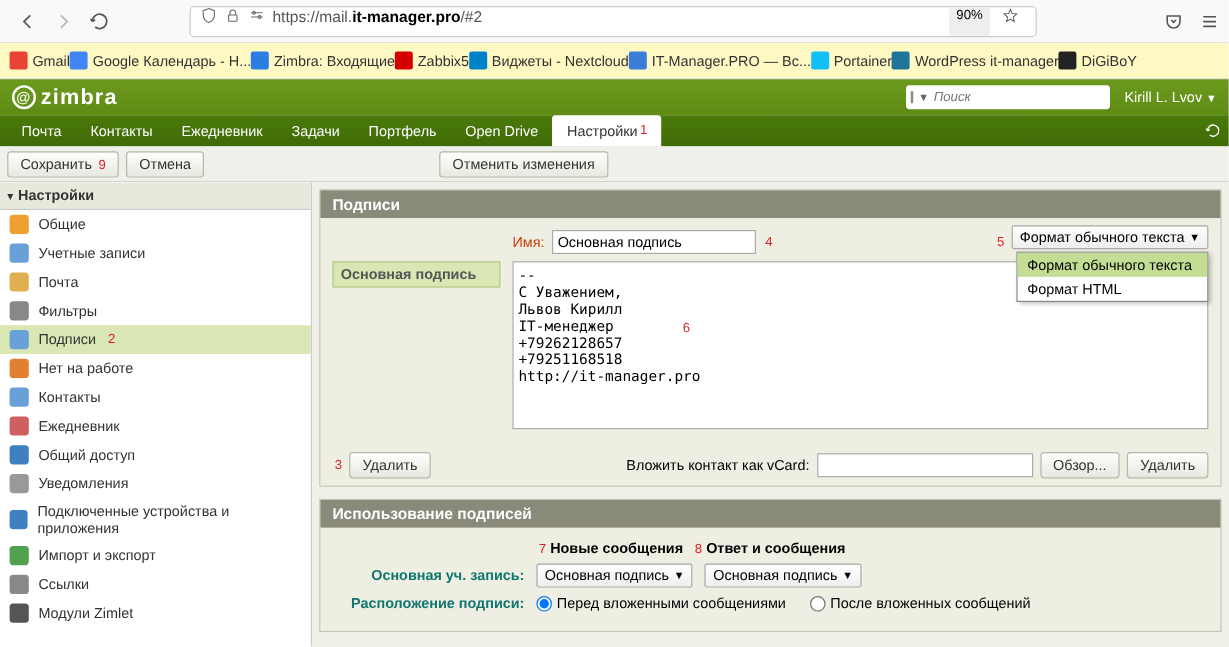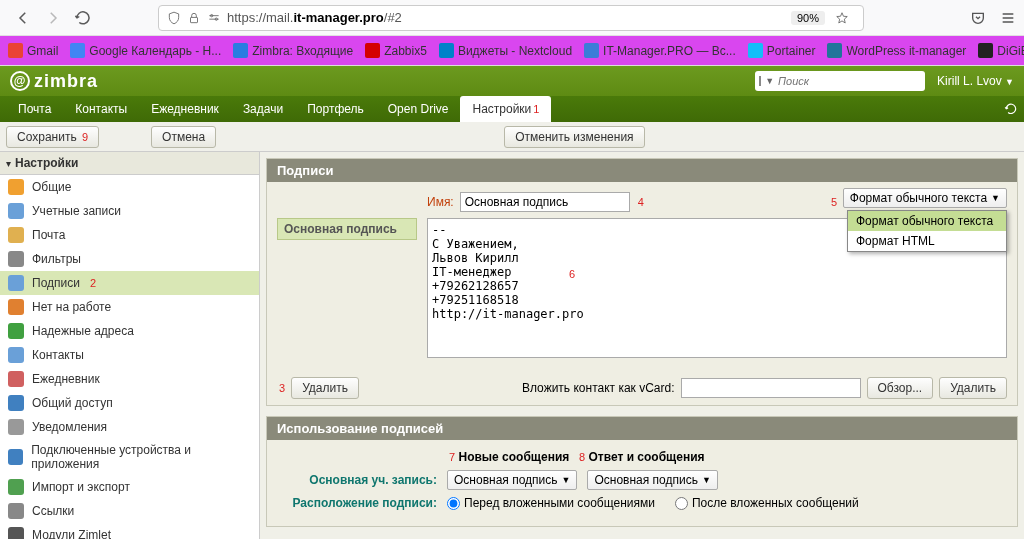--- a/index.html
+++ b/index.html
@@ -1,50 +1,50 @@
 <!DOCTYPE html>
 <html><head>
 <meta charset="utf-8">
 <style>
   * { box-sizing: border-box; margin: 0; padding: 0; font-family: Arial, Helvetica, sans-serif; }
   body { width: 1024px; height: 539px; overflow: hidden; font-size: 12px; background: #fff; }
 
   
   .browser-bar { height: 36px; background: #f9f9fa; display: flex; align-items: center; padding: 0 8px; border-bottom: 1px solid #e0e0e0; }
   .nav-icn { width: 18px; height: 18px; margin: 0 6px; stroke: #5a5a5a; fill: none; stroke-width: 2; display:flex; align-items:center; justify-content:center; }
-  .url-wrap { flex: 1; display: flex; align-items: center; background: #fff; border: 1px solid #ccc; border-radius: 4px; height: 26px; margin: 0 100px 0 60px; padding: 0 8px; }
+  .url-wrap { flex: 1; display: flex; background: #fff; border: 1px solid #ccc; border-radius: 4px; height: 26px; margin: 0 100px 0 60px; padding: 0 8px; }
   .url-wrap .ico { width: 14px; height: 14px; margin-right: 6px; stroke:#666; fill:none; stroke-width:1.5; }
   .url-text { font-size: 13px; color: #555; }
   .url-text b { color: #000; font-weight: 600; }
   .zoom-badge { font-size: 11px; background: #eee; border-radius: 3px; padding: 1px 6px; margin-left: auto; }
   .star { margin-left: 10px; }
   .right-icons { display:flex; align-items:center; gap:14px; margin-left:6px;}
 
-  .bookmarks { height: 30px; background: #d946ef; display:flex; align-items:center; padding: 0 8px; gap: 12px; border-bottom:1px solid #ddd; }
+  .bookmarks { height: 30px; background: #fef9c3; display:flex; align-items:center; padding: 0 8px; border-bottom:1px solid #ddd; }
   .bm { display:flex; align-items:center; gap:4px; font-size:12px; color:#333; white-space:nowrap; }
   .bm-ico { width:15px; height:15px; border-radius:2px; display:inline-block; }
 
   
   .z-header { height: 30px; background: linear-gradient(#6c9a1f,#5e8b13); display:flex; align-items:center; padding:0 10px; color:#fff; }
   .z-logo { font-size:18px; font-weight:bold; letter-spacing:1px; display:flex; align-items:center; gap:4px;}
   .z-logo .at { width:20px;height:20px;border:2px solid #fff;border-radius:50%;display:inline-flex;align-items:center;justify-content:center;font-size:12px;}
   .z-search { margin-left:auto; display:flex; align-items:center; background:#fff; border-radius:3px; height:20px; width:170px; padding:0 4px;}
   .z-search .mail-ico{width:14px;height:10px;border:1px solid #888;margin-right:4px;}
   .z-search input{border:none;outline:none;font-size:11px;flex:1;font-style:italic;color:#888;}
   .z-user{margin-left:12px;font-size:12px;}
 
   
   .z-tabs{height:26px;background:linear-gradient(#4a7a0a,#3f6a06);display:flex;align-items:stretch;padding-left:6px;color:#fff;font-size:12px;}
   .z-tab{padding:0 12px;display:flex;align-items:center;cursor:pointer;}
   .z-tab.active{background:#fff;color:#333;border-radius:3px 3px 0 0;}
   .refresh-r{margin-left:auto;width:26px;display:flex;align-items:center;justify-content:center;}
   .red-num{color:#d22;font-size:11px;margin-left:2px;}
 
   
-  .toolbar{height:30px;background:#f0f0ea;display:flex;align-items:center;padding:0 6px;border-bottom:1px solid #ccc;gap:46px;}
+  .toolbar{height:30px;background:#f0f0ea;display:flex;align-items:center;padding:0 6px;border-bottom:1px solid #ccc;}
   .btn{background:linear-gradient(#fefefe,#e8e8e0);border:1px solid #b8b8a8;border-radius:3px;padding:3px 10px;font-size:12px;cursor:pointer;color:#333;}
   .toolbar .btn{margin-right:6px;}
   .toolbar .spacer{width:190px;}
 
   
   .main{display:flex;height:calc(539px - 36px - 30px - 30px - 26px - 30px);}
   .sidebar{width:260px;background:#fff;border-right:1px solid #ccc;overflow:hidden;}
   .sb-head{background:#e8e8dc;padding:4px 6px;font-size:12px;color:#333;border-bottom:1px solid #ccc;}
   .sb-head::before{content:"▾";margin-right:4px;font-size:10px;}
   .sb-item{display:flex;align-items:center;padding:4px 8px;gap:8px;font-size:12px;color:#333;cursor:pointer;}
@@ -227,24 +227,20 @@
         <div class="sb-item active">
           <span class="sb-ico" style="background: rgb(106, 160, 216); border-radius: 3px;"></span>
           <span>Подписи</span>
           <span class="red-num">2</span>
         </div>
         <div class="sb-item">
           <span class="sb-ico" style="background: rgb(224, 128, 48); border-radius: 3px;"></span>
           <span>Нет на работе</span>
         </div>
         <div class="sb-item">
-          <span class="sb-ico" style="background: rgb(64, 160, 64); border-radius: 3px;"></span>
-          <span>Надежные адреса</span>
-        </div>
-        <div class="sb-item">
           <span class="sb-ico" style="background: rgb(106, 160, 216); border-radius: 3px;"></span>
           <span>Контакты</span>
         </div>
         <div class="sb-item">
           <span class="sb-ico" style="background: rgb(208, 96, 96); border-radius: 3px;"></span>
           <span>Ежедневник</span>
         </div>
         <div class="sb-item">
           <span class="sb-ico" style="background: rgb(64, 128, 192); border-radius: 3px;"></span>
           <span>Общий доступ</span>

